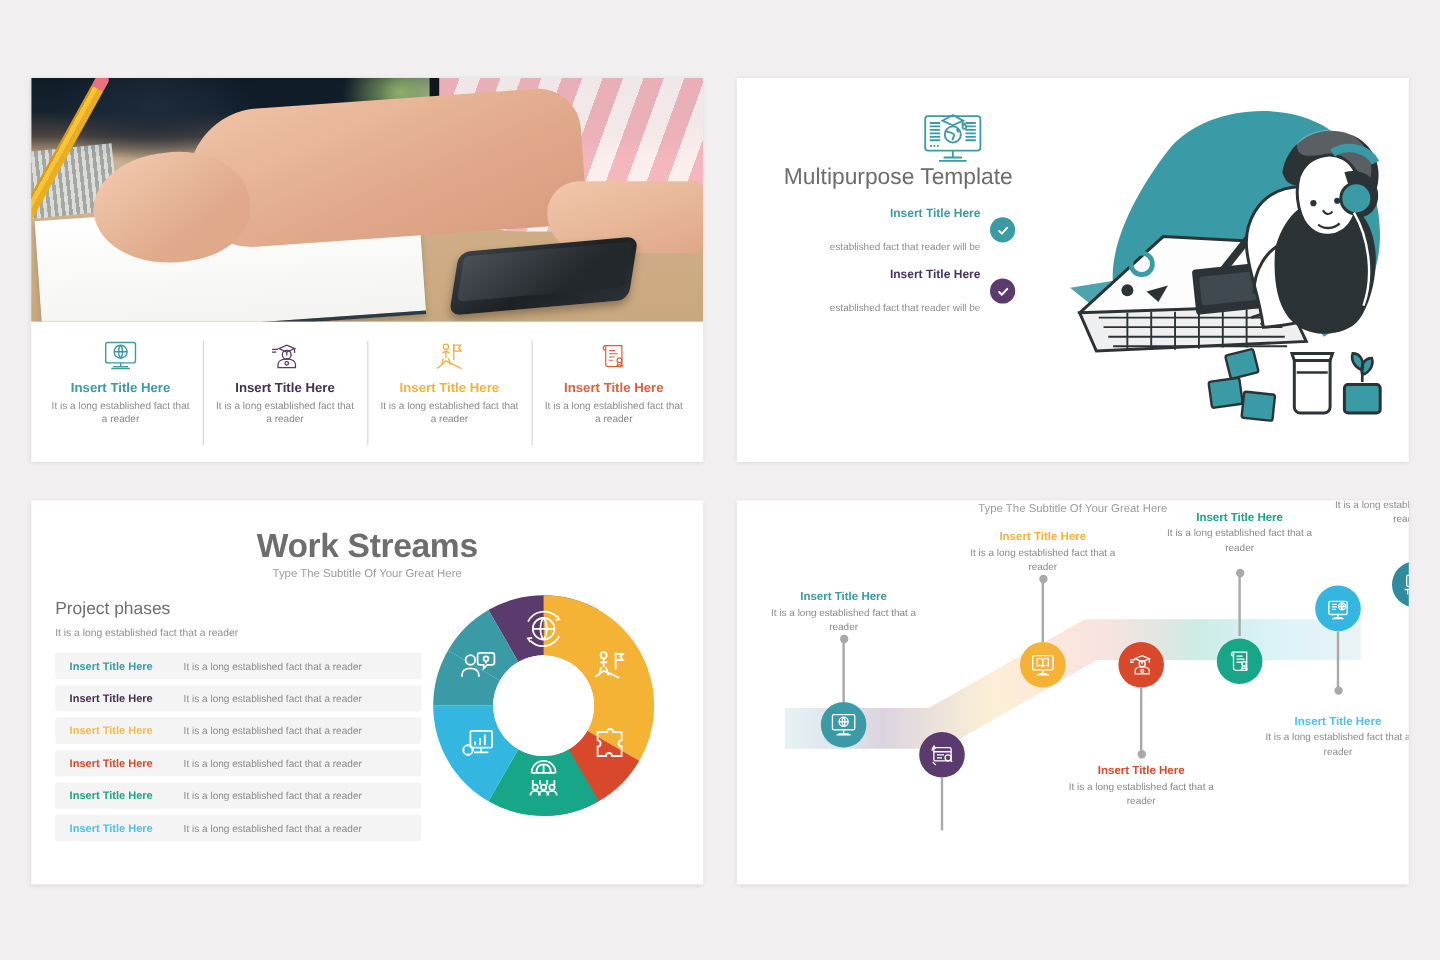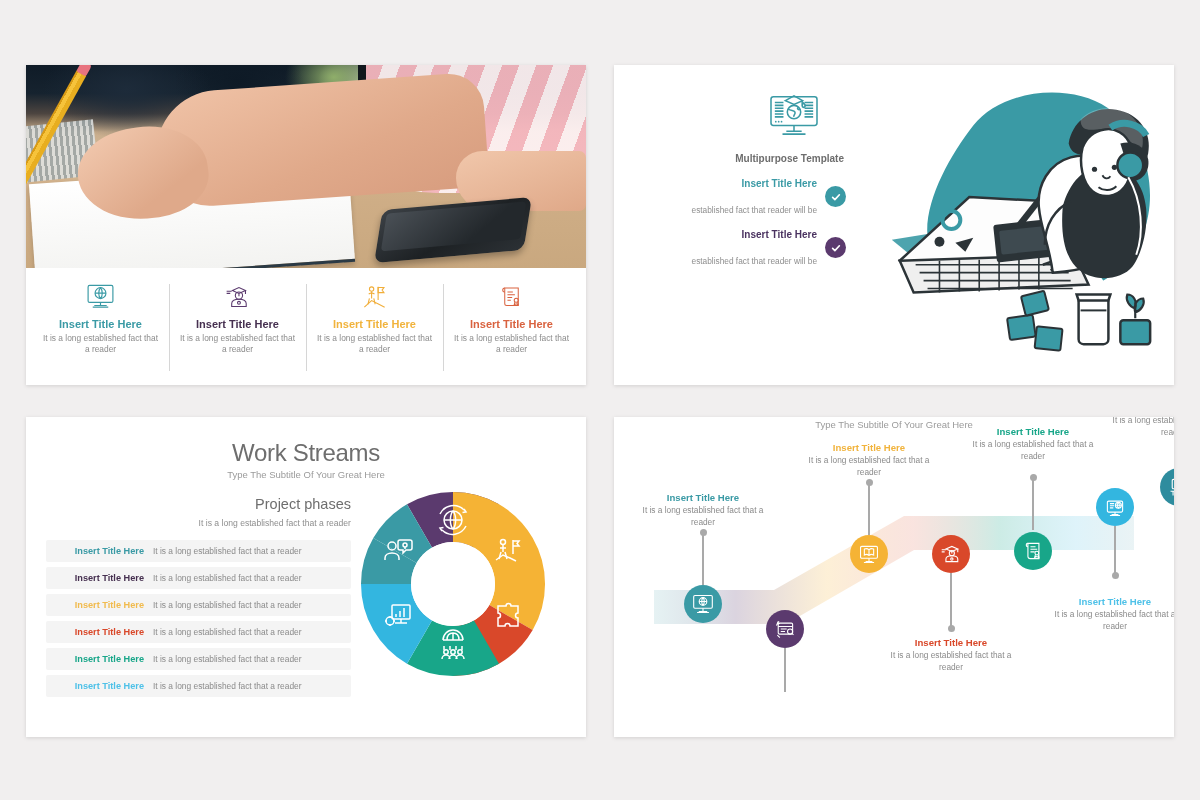--- a/index.html
+++ b/index.html
@@ -135,43 +135,43 @@
   .f-desc { font-size: 8.4px; color: #8b8b8b; line-height: 1.35; margin-top: 3px; }
 
   
   .s2 { display:flex; }
   .s2-left { width: 242px; padding: 26px 10px 0 18px; text-align: right; }
   .cap-icon { display:flex; justify-content:flex-end; padding-right: 24px; }
   .s2-title {
     font-size: 40px; font-weight: 400; color: #6c6c6c;
     letter-spacing: -.5px; line-height: 1; margin-top: 6px;
   }
-  .s2-sub { font-size: 10px; color: #6d6d6d; margin-top: 16px; padding-right: 2px; font-weight: bold; }
+  .s2-sub { font-size: 19px; color: #6d6d6d; margin-top: 0; padding-right: 2px; }
   .s2-para { font-size: 8.6px; color: #8e8e8e; line-height: 1.55; margin-top: 12px; }
   .s2-item { margin-top: 14px; display: flex; align-items: center; justify-content: flex-end; gap: 8px; }
   .s2-item-txt { text-align: right; }
   .s2-item-title { font-size: 10px; font-weight: 700; }
   .s2-item-desc { font-size: 8.3px; color: #8e8e8e; margin-top: 16px; }
   .check {
     width: 21px; height: 21px; border-radius: 50%;
     display:flex; align-items:center; justify-content:center; flex: none;
   }
   .check svg { width: 12px; height: 12px; }
   .s2-right { flex: 1; position: relative; }
 
   
   .sl-title {
-    text-align: center; font-size: 24px; color: #6e6e6e; font-weight: 400;
+    text-align: center; font-size: 28px; color: #6e6e6e; font-weight: 700;
     padding-top: 22px; letter-spacing: -.3px;
   }
   .sl-sub { text-align: center; font-size: 9.5px; color: #9b9b9b; margin-top: 2px; }
 
   
   .ws-body { display: flex; padding: 16px 18px 0 20px; }
-  .ws-left { width: 305px; text-align: right; }
+  .ws-left { width: 305px; }
   .ws-h { font-size: 14.5px; color: #6e6e6e; }
   .ws-hsub { font-size: 8.6px; color: #8e8e8e; margin-top: 6px; }
   .ws-rows { margin-top: 12px; }
   .ws-row {
     display: flex; align-items: center; gap: 9px;
     background: #f4f4f4; height: 22px; padding: 0 12px; margin-bottom: 5px;
     border-radius: 2px;
   }
   .ws-row-title { font-size: 9.2px; font-weight: 700; width: 86px; flex: none; }
   .ws-row-desc { font-size: 8.4px; color: #8a8a8a; }

